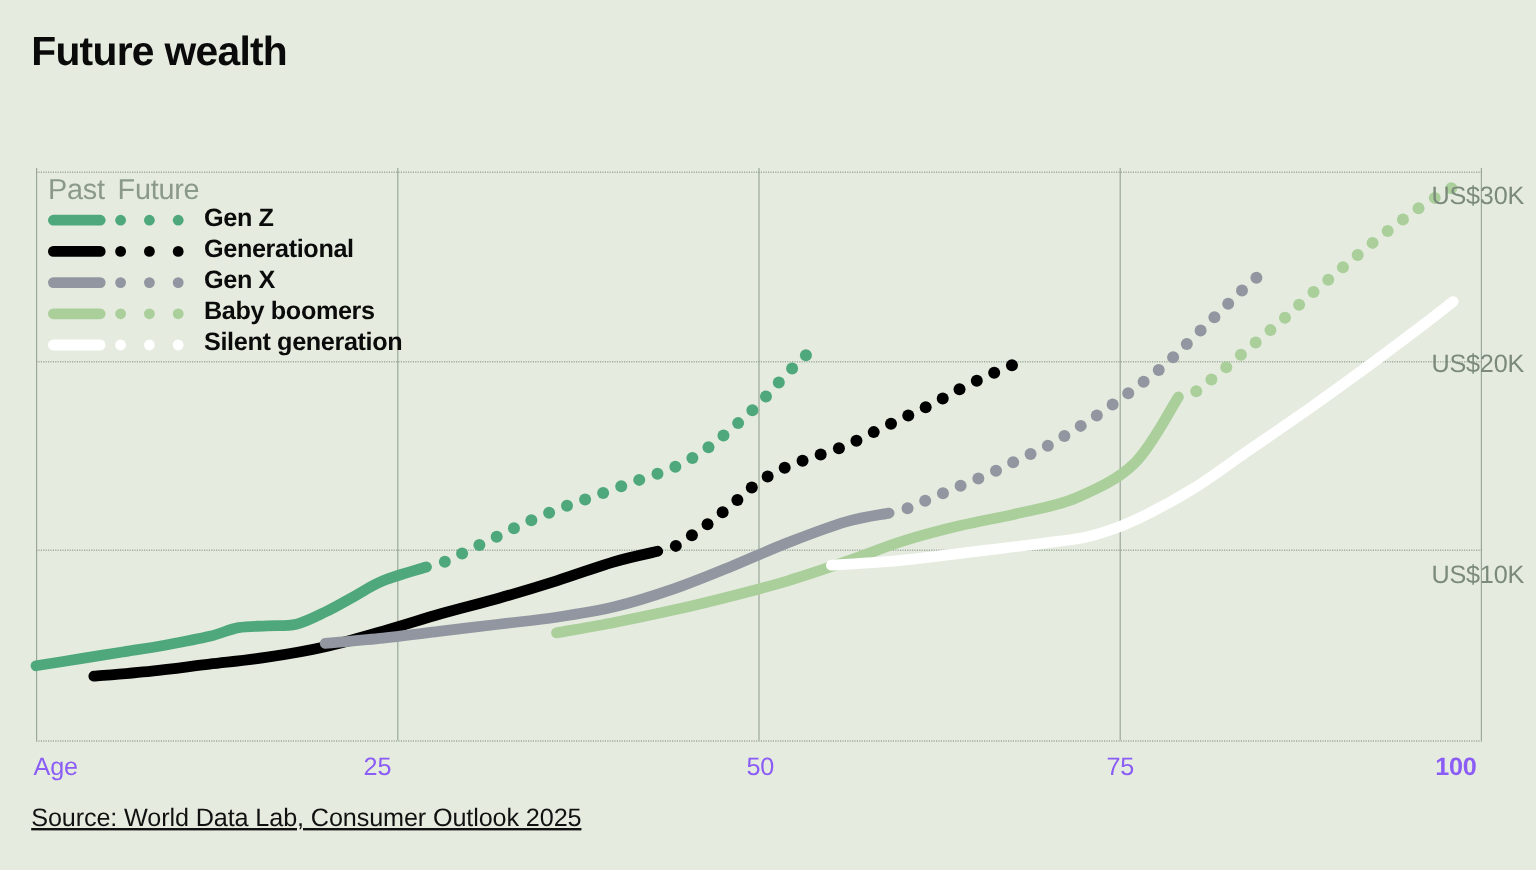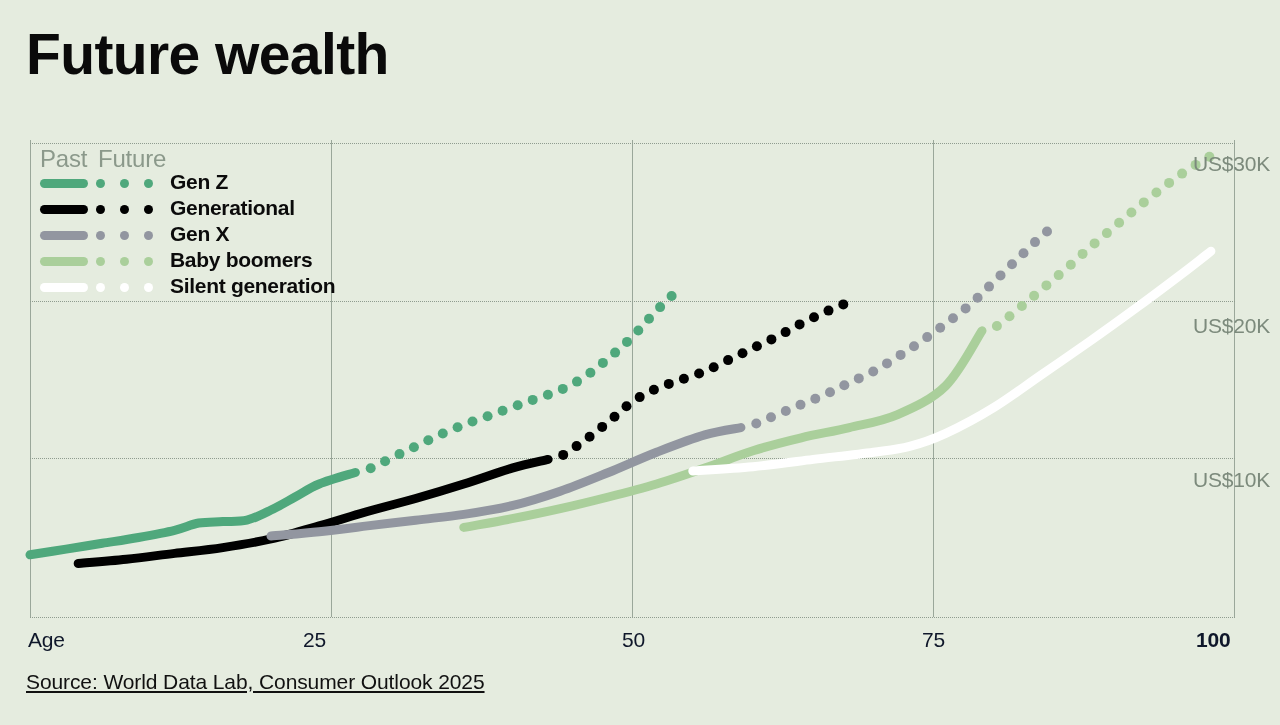--- a/index.html
+++ b/index.html
@@ -7,21 +7,21 @@
     width:1280px;height:725px;
     background:#e5ecdf;
     font-family:"Liberation Sans","DejaVu Sans",sans-serif;
     overflow:hidden;
     position:relative;
   }
   #chart-root{position:absolute;inset:0;}
 
   .title{
     position:absolute;left:26px;top:26px;
-    font-size:57px;font-weight:bold;color:#0a0a0a;
+    font-size:34px;font-weight:bold;color:#0a0a0a;
     letter-spacing:-0.6px;line-height:1;
   }
   .subtitle{
     position:absolute;left:26px;top:82px;
     font-size:26px;font-weight:400;color:#141414;
     letter-spacing:-0.2px;line-height:1.1;
   }
   .source{
     position:absolute;left:26px;top:670px;
     font-size:21px;color:#111;letter-spacing:-0.1px;text-decoration:underline;
@@ -42,21 +42,21 @@
     border-top:1px dotted #8f9c8f;
   }
 
   .ylabel-txt{
     position:absolute;right:10px;
     font-size:21px;color:#7c8a7c;letter-spacing:-0.2px;
     text-align:right;
   }
   .xtick{
     position:absolute;top:628px;
-    font-size:21px;color:#0f172a;letter-spacing:-0.2px;
+    font-size:21px;color:#8b5cf6;letter-spacing:-0.2px;
   }
 
   .legend{position:absolute;left:40px;top:145px;}
   .legend-head{position:relative;height:26px;}
   .legend-head span{
     position:absolute;font-size:24px;color:#8b998b;letter-spacing:-0.2px;top:0;
   }
   .lh-past{left:0;}
   .lh-future{left:58px;}
   .legend-row{position:relative;height:26px;}
@@ -198,21 +198,21 @@
             <circle cx="1179.4" cy="16.8" r="5" fill="#aacf9b"></circle>
           </g>
           <g>
             <path d="M 662.8 331.0 C 672.8 330.3, 702.9 328.6, 723.0 326.7 C 743.1 324.7, 763.2 321.9, 783.3 319.4 C 803.3 317.0, 827.4 314.4, 843.5 312.2 C 859.6 310.1, 867.6 309.6, 879.6 306.4 C 891.7 303.3, 901.7 299.9, 915.8 293.4 C 929.9 286.9, 947.9 277.3, 964.0 267.4 C 980.1 257.5, 996.1 245.2, 1012.2 234.2 C 1028.3 223.1, 1044.3 212.2, 1060.4 200.9 C 1076.5 189.6, 1092.5 178.0, 1108.6 166.2 C 1124.7 154.4, 1144.8 139.2, 1156.8 130.1 C 1168.8 120.9, 1176.9 114.4, 1180.9 111.3" fill="none" stroke="#ffffff" stroke-width="9" stroke-linecap="round" stroke-linejoin="round"></path>
           </g>
         </g>
     </svg>
   </div>
 
   <div class="ylabel-txt" style="top:152px;">US$30K</div>
-  <div class="ylabel-txt" style="top:314px;">US$20K</div>
+  <div class="ylabel-txt" style="top:292px;">US$20K</div>
   <div class="ylabel-txt" style="top:468px;">US$10K</div>
 
   <div class="xtick" style="left:28px;">Age</div>
   <div class="xtick" style="left:303px;">25</div>
   <div class="xtick" style="left:622px;">50</div>
   <div class="xtick" style="left:922px;">75</div>
   <div class="xtick" style="left:1196px;font-weight:bold;">100</div>
 
   <div class="legend">
     <div class="legend-head">

